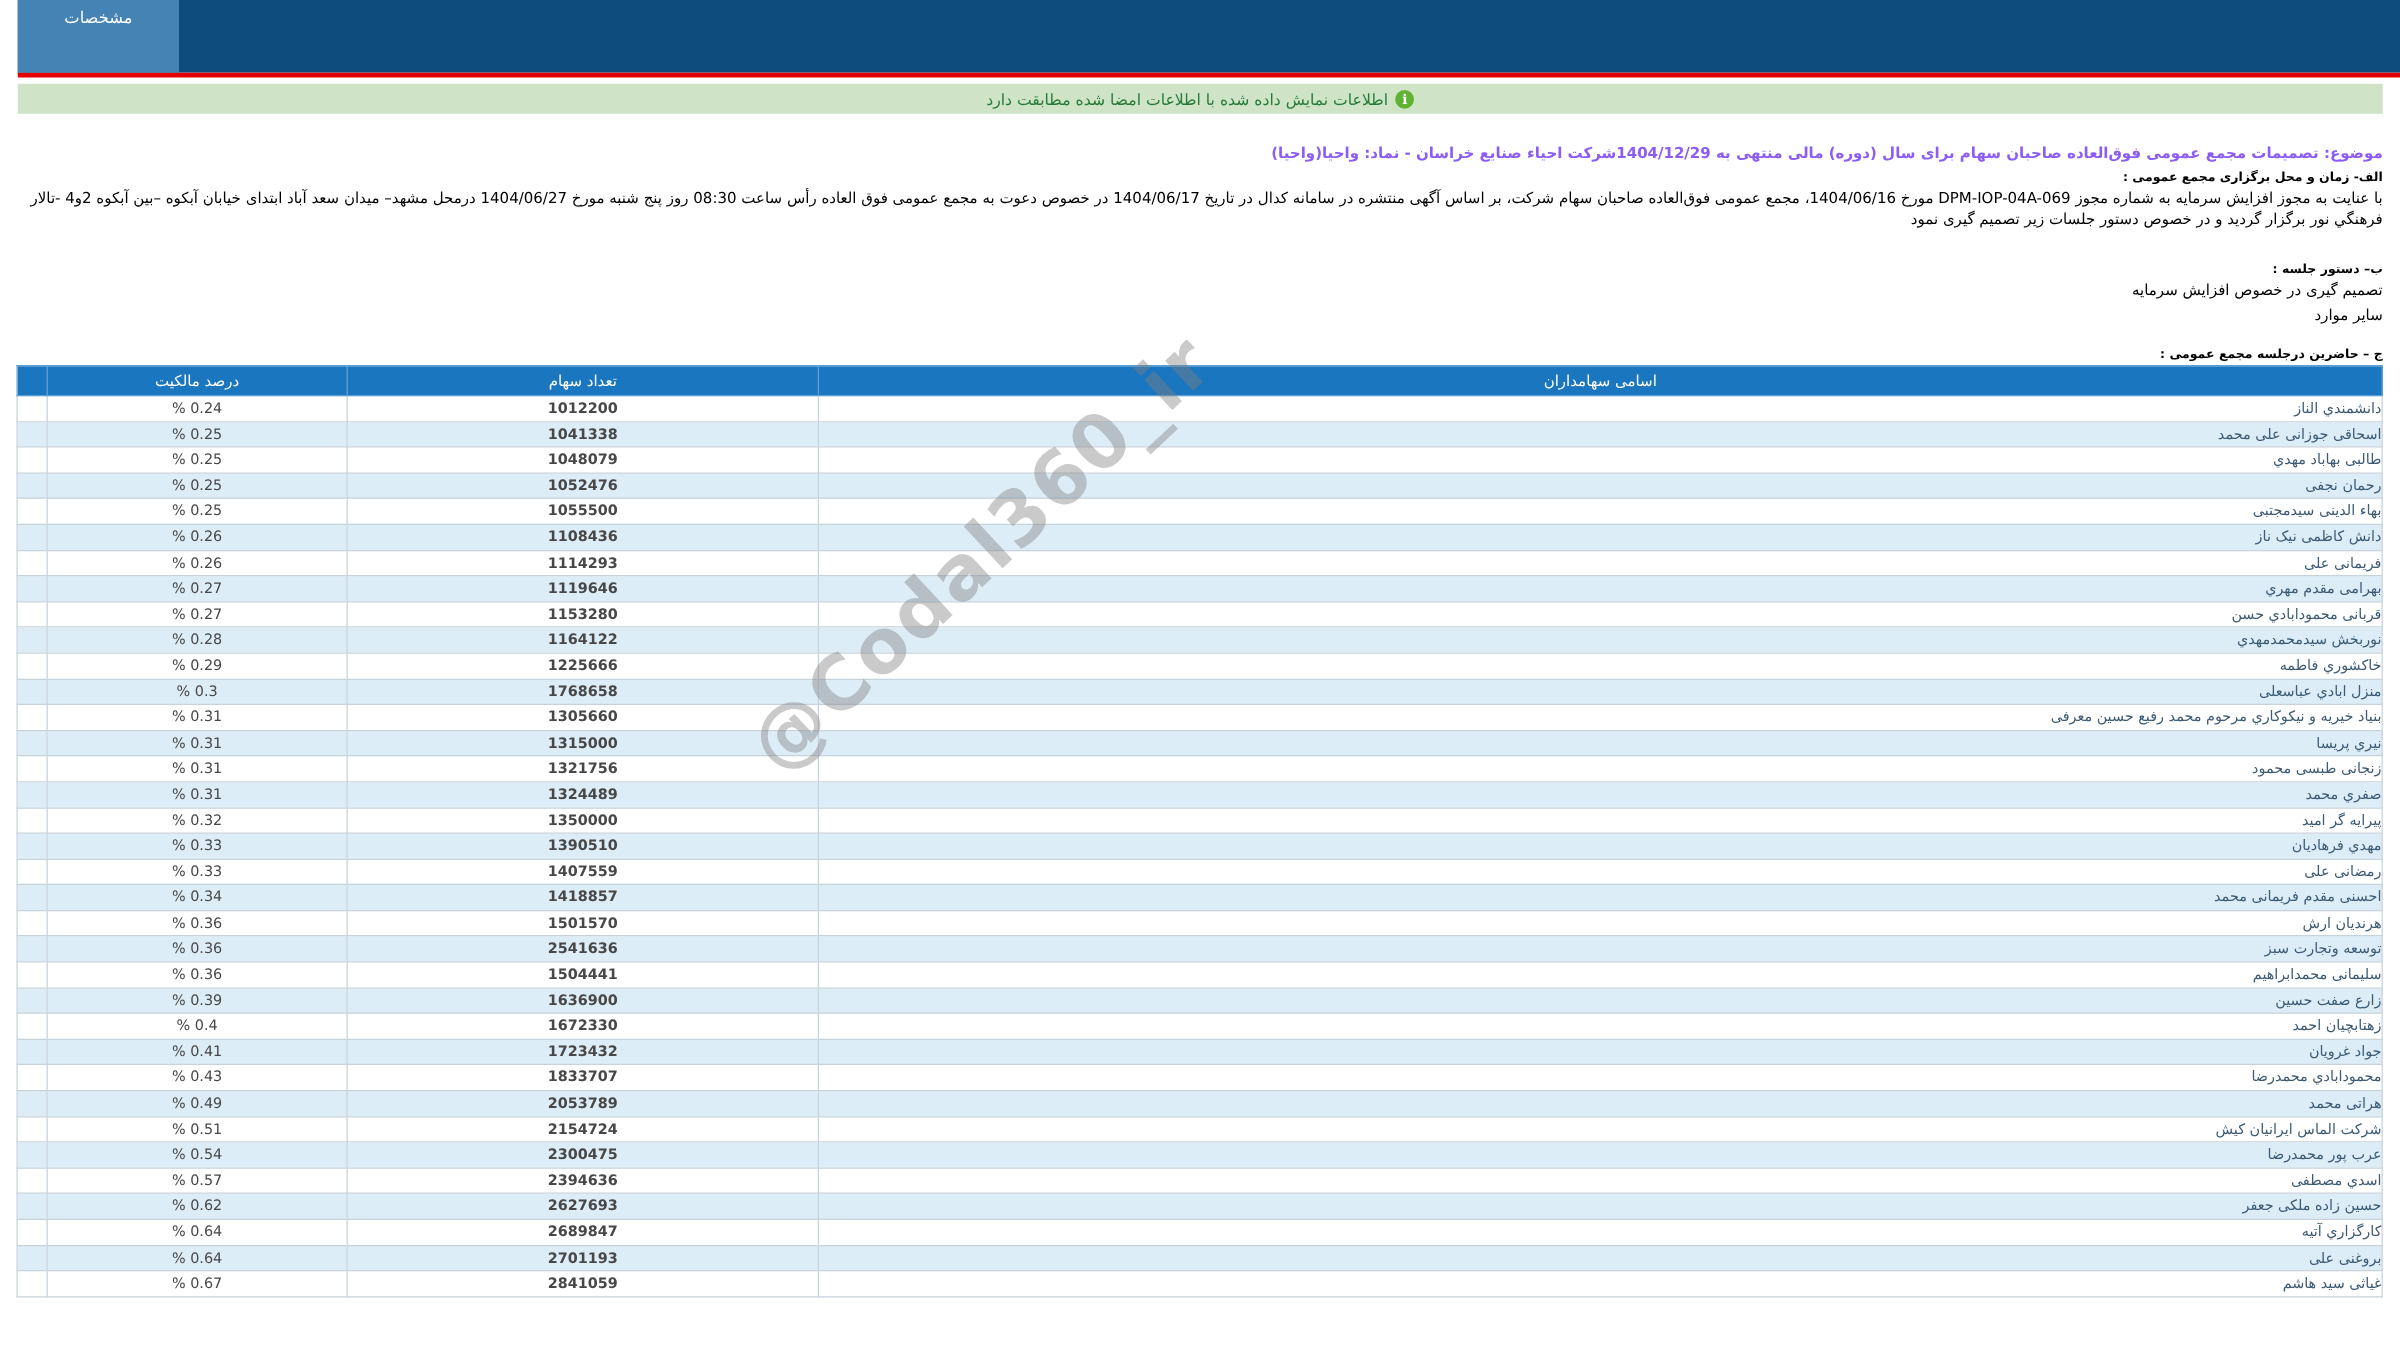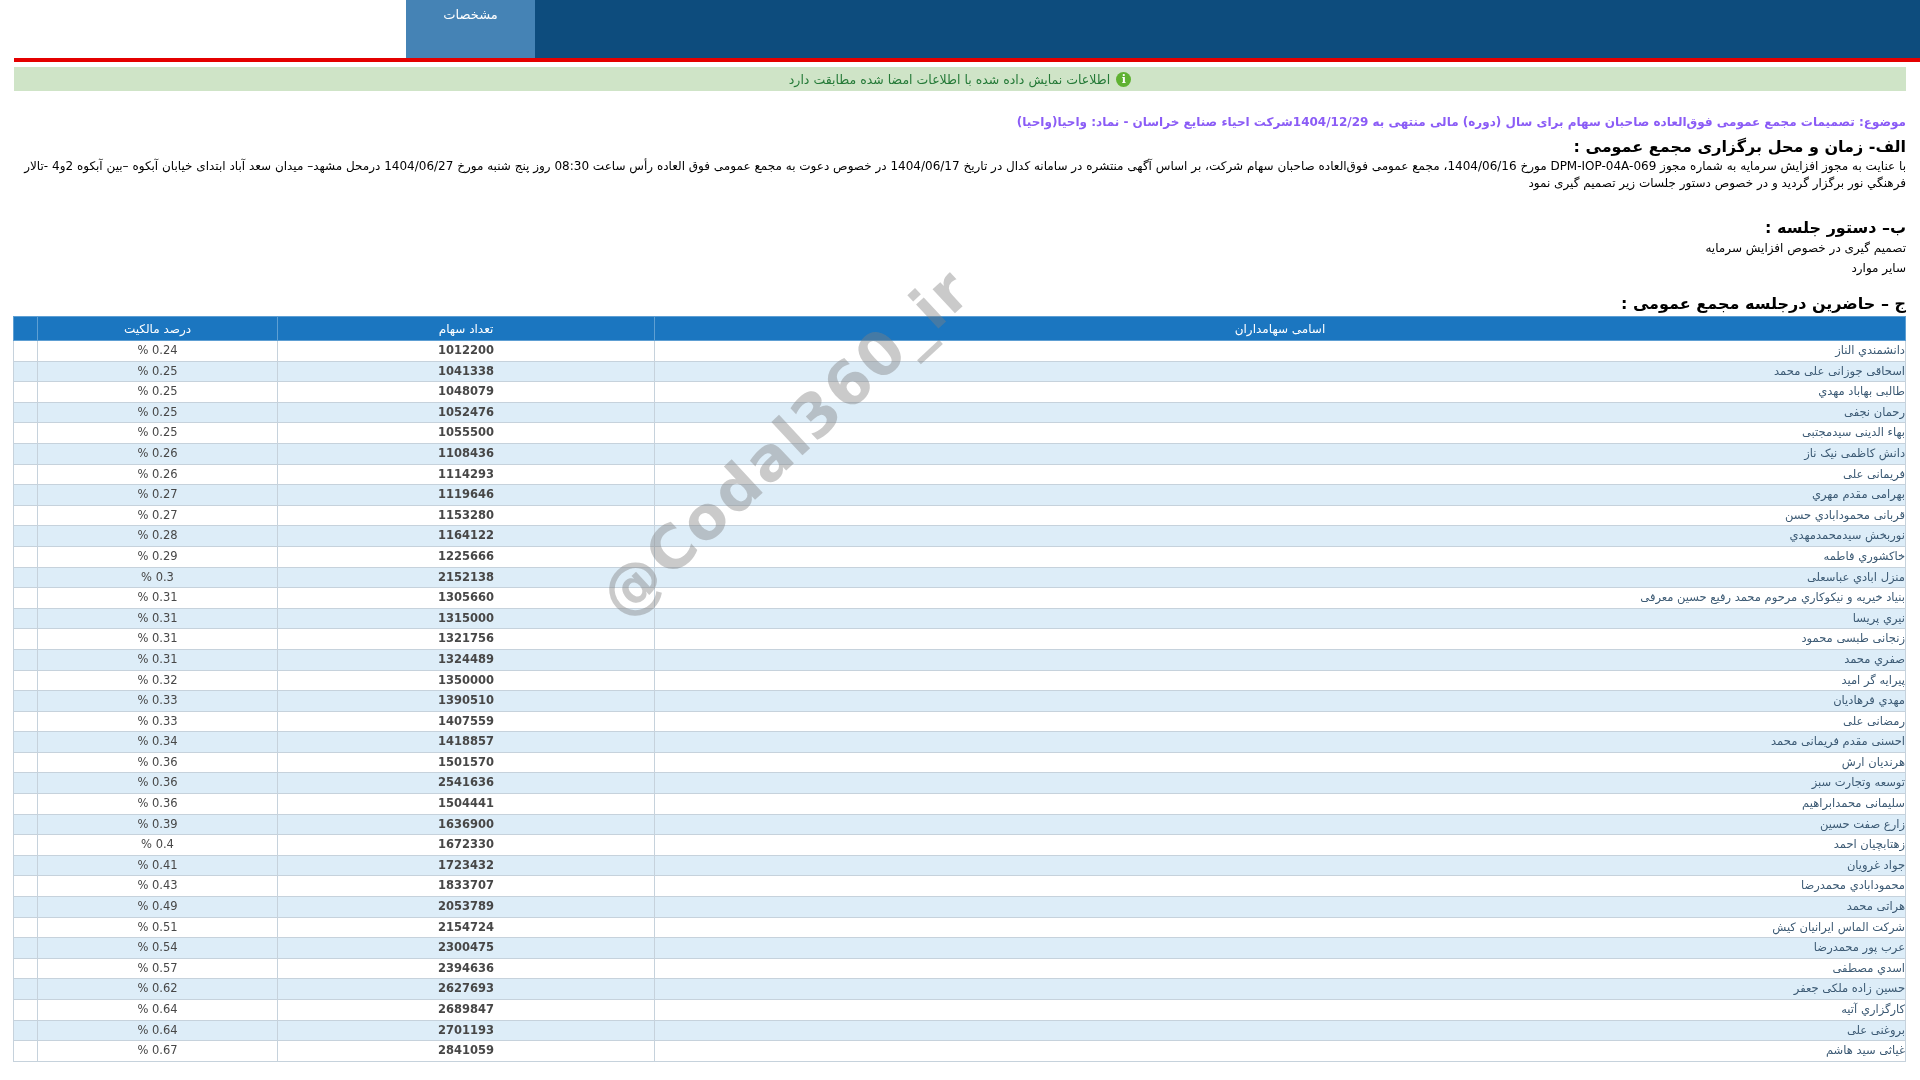--- a/index.html
+++ b/index.html
@@ -11,21 +11,21 @@
     font-family: "DejaVu Sans", sans-serif;
     direction: rtl;
     position: relative;
   }
   
   .top-header {
     position: relative;
     height: 58px;
     margin-left: 0;
     margin-right: 0;
-    width: 1514px;
+    width: 1906px;
     background: #0d4c7d;
   }
   .top-tab {
     position: absolute;
     top: 0; left: 0;
     width: 129px; height: 58px;
     background: #4583b5;
     color: #fff;
     font-size: 13px;
     text-align: center;
@@ -66,21 +66,21 @@
   
   .subject {
     margin: 24px 14px 0 14px;
     font-size: 12px;
     font-weight: bold;
     color: #8b5cf6;
     text-align: right;
   }
   .sec-title {
     margin: 8px 14px 0 14px;
-    font-size: 16px;
+    font-size: 10px;
     font-weight: bold;
     color: #000;
     text-align: right;
   }
   .sec-body {
     margin: 2px 14px 0 14px;
     font-size: 12px;
     line-height: 17px;
     color: #000;
     text-align: right;
@@ -243,21 +243,21 @@
         <td class="c-sel"></td>
       </tr>
       <tr>
         <td class="c-name">خاکشوري فاطمه</td>
         <td class="c-shares">1225666</td>
         <td class="c-pct">% 0.29</td>
         <td class="c-sel"></td>
       </tr>
       <tr>
         <td class="c-name">منزل ابادي عباسعلی</td>
-        <td class="c-shares">2152138</td>
+        <td class="c-shares">1768658</td>
         <td class="c-pct">% 0.3</td>
         <td class="c-sel"></td>
       </tr>
       <tr>
         <td class="c-name">بنیاد خیریه و نیکوکاري مرحوم محمد رفیع حسین معرفی</td>
         <td class="c-shares">1305660</td>
         <td class="c-pct">% 0.31</td>
         <td class="c-sel"></td>
       </tr>
       <tr>

